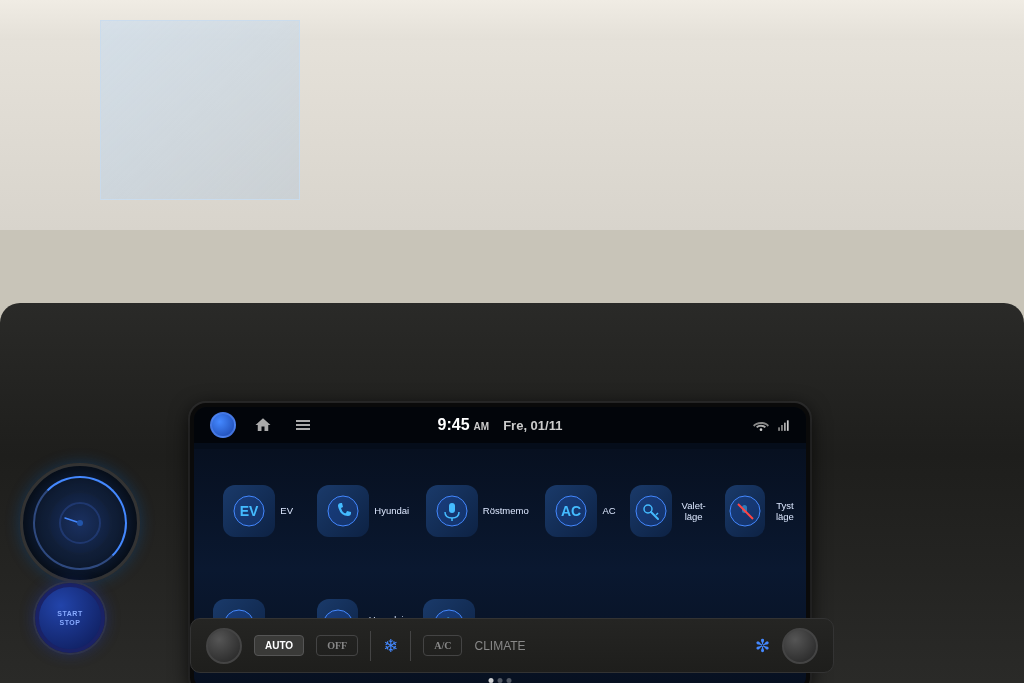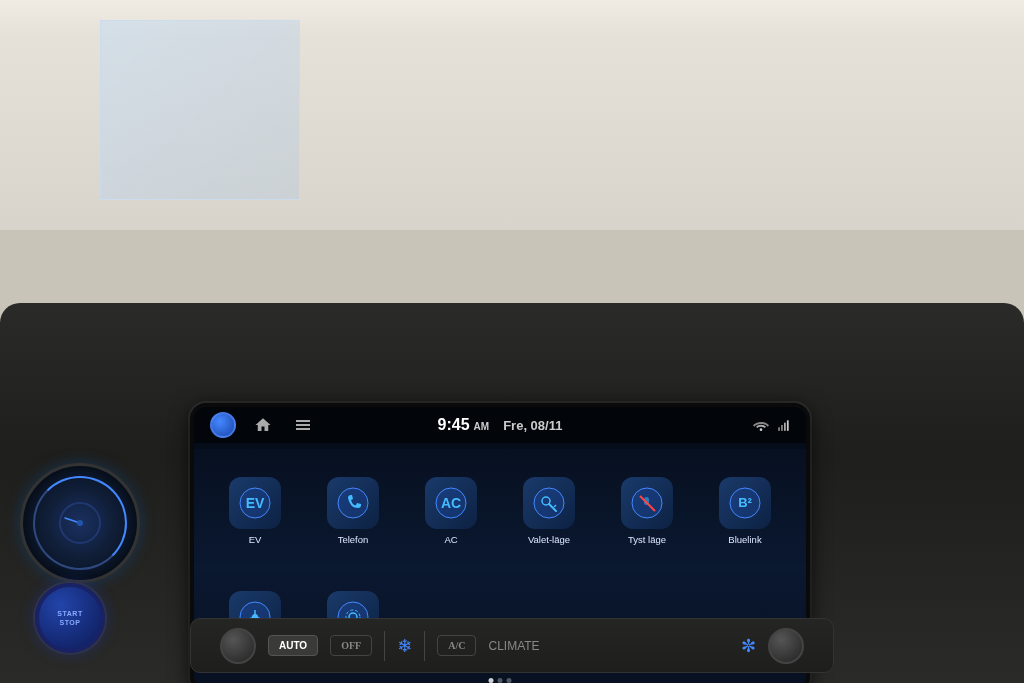--- a/index.html
+++ b/index.html
@@ -178,21 +178,21 @@
       display: grid;
       grid-template-columns: repeat(6, 1fr);
       grid-template-rows: repeat(2, 1fr);
       padding: 8px 15px 10px;
       gap: 6px;
       background: linear-gradient(180deg, #071020 0%, #0a1830 50%, #071020 100%);
     }
 
     .app-item {
       display: flex;
-      flex-direction: column;
+      flex-direction: row;
       align-items: center;
       justify-content: center;
       gap: 5px;
       cursor: pointer;
       border-radius: 8px;
       padding: 6px 4px;
       transition: background 0.1s;
     }
 
     .app-icon-wrap {
@@ -233,21 +233,21 @@
       position: absolute;
       bottom: 10px;
       left: 190px;
       right: 190px;
       height: 55px;
       background: linear-gradient(180deg, #252523 0%, #1e1e1c 100%);
       border-radius: 10px;
       border: 1px solid #333;
       display: flex;
       align-items: center;
-      padding: 0 29px;
+      padding: 0 15px;
       gap: 12px;
     }
 
     .climate-btn {
       padding: 4px 10px;
       border-radius: 4px;
       font-size: 10px;
       font-weight: 600;
       cursor: pointer;
     }
@@ -407,21 +407,21 @@
               <span></span>
               <span></span>
               <span></span>
             </div>
           </div>
         </div>
 
         <div class="topbar-time">
           <span>9:45</span>
           <span class="topbar-ampm">AM</span>
-          <span class="topbar-date">Fre, 08/11</span>
+          <span class="topbar-date">Fre, 01/11</span>
         </div>
 
         <div class="topbar-right">
           <svg width="16" height="12" viewBox="0 0 24 18">
             <path d="M12 4.5C7 4.5 2.5 6.5 0 9.5l2 2c2-2.5 5.7-4 10-4s8 1.5 10 4l2-2C21.5 6.5 17 4.5 12 4.5z" fill="#888"></path>
             <path d="M12 8.5c-3 0-5.7 1.2-7.5 3l2 2c1.3-1.3 3.3-2 5.5-2s4.2.7 5.5 2l2-2C17.7 9.7 15 8.5 12 8.5z" fill="#aaa"></path>
             <circle cx="12" cy="16" r="2" fill="#ccc"></circle>
           </svg>
           <svg width="14" height="12" viewBox="0 0 24 20">
             <rect x="2" y="14" width="3" height="6" fill="#888"></rect>
@@ -442,21 +442,32 @@
             </div>
             <div class="app-label">EV</div>
           </div>
           <div class="app-item">
             <div class="app-icon-wrap icon-telefon">
               <svg width="34" height="34" viewBox="0 0 34 34">
                 <circle cx="17" cy="17" r="15" fill="rgba(30,80,180,0.3)" stroke="#4488ff" stroke-width="1"></circle>
                 <path d="M12 12 Q12 9 15 9 L16 9 L17 13 L15 14 Q16 17 17 18 Q19 20 20 19 L21 17 L25 18 L25 19 Q25 22 22 22 Q14 22 12 12Z" fill="#44bbff"></path>
               </svg>
             </div>
-            <div class="app-label">Telefon</div>
+            <div class="app-label">Hyundai</div>
+          </div>
+          <div class="app-item">
+            <div class="app-icon-wrap icon-rostmemo">
+              <svg width="34" height="34" viewBox="0 0 34 34">
+                <circle cx="17" cy="17" r="15" fill="rgba(30,80,180,0.3)" stroke="#4488ff" stroke-width="1"></circle>
+                <rect x="14" y="9" width="6" height="10" rx="3" fill="#44bbff"></rect>
+                <path d="M10 18 Q10 24 17 24 Q24 24 24 18" fill="none" stroke="#44bbff" stroke-width="1.5"></path>
+                <line x1="17" y1="24" x2="17" y2="27" stroke="#44bbff" stroke-width="1.5"></line>
+              </svg>
+            </div>
+            <div class="app-label">Röstmemo</div>
           </div>
           <div class="app-item">
             <div class="app-icon-wrap icon-ac">
               <svg width="34" height="34" viewBox="0 0 34 34">
                 <circle cx="17" cy="17" r="15" fill="rgba(30,80,180,0.3)" stroke="#4488ff" stroke-width="1"></circle>
                 <text x="17" y="22" text-anchor="middle" fill="#44bbff" font-size="14" font-weight="bold">AC</text>
               </svg>
             </div>
             <div class="app-label">AC</div>
           </div>

